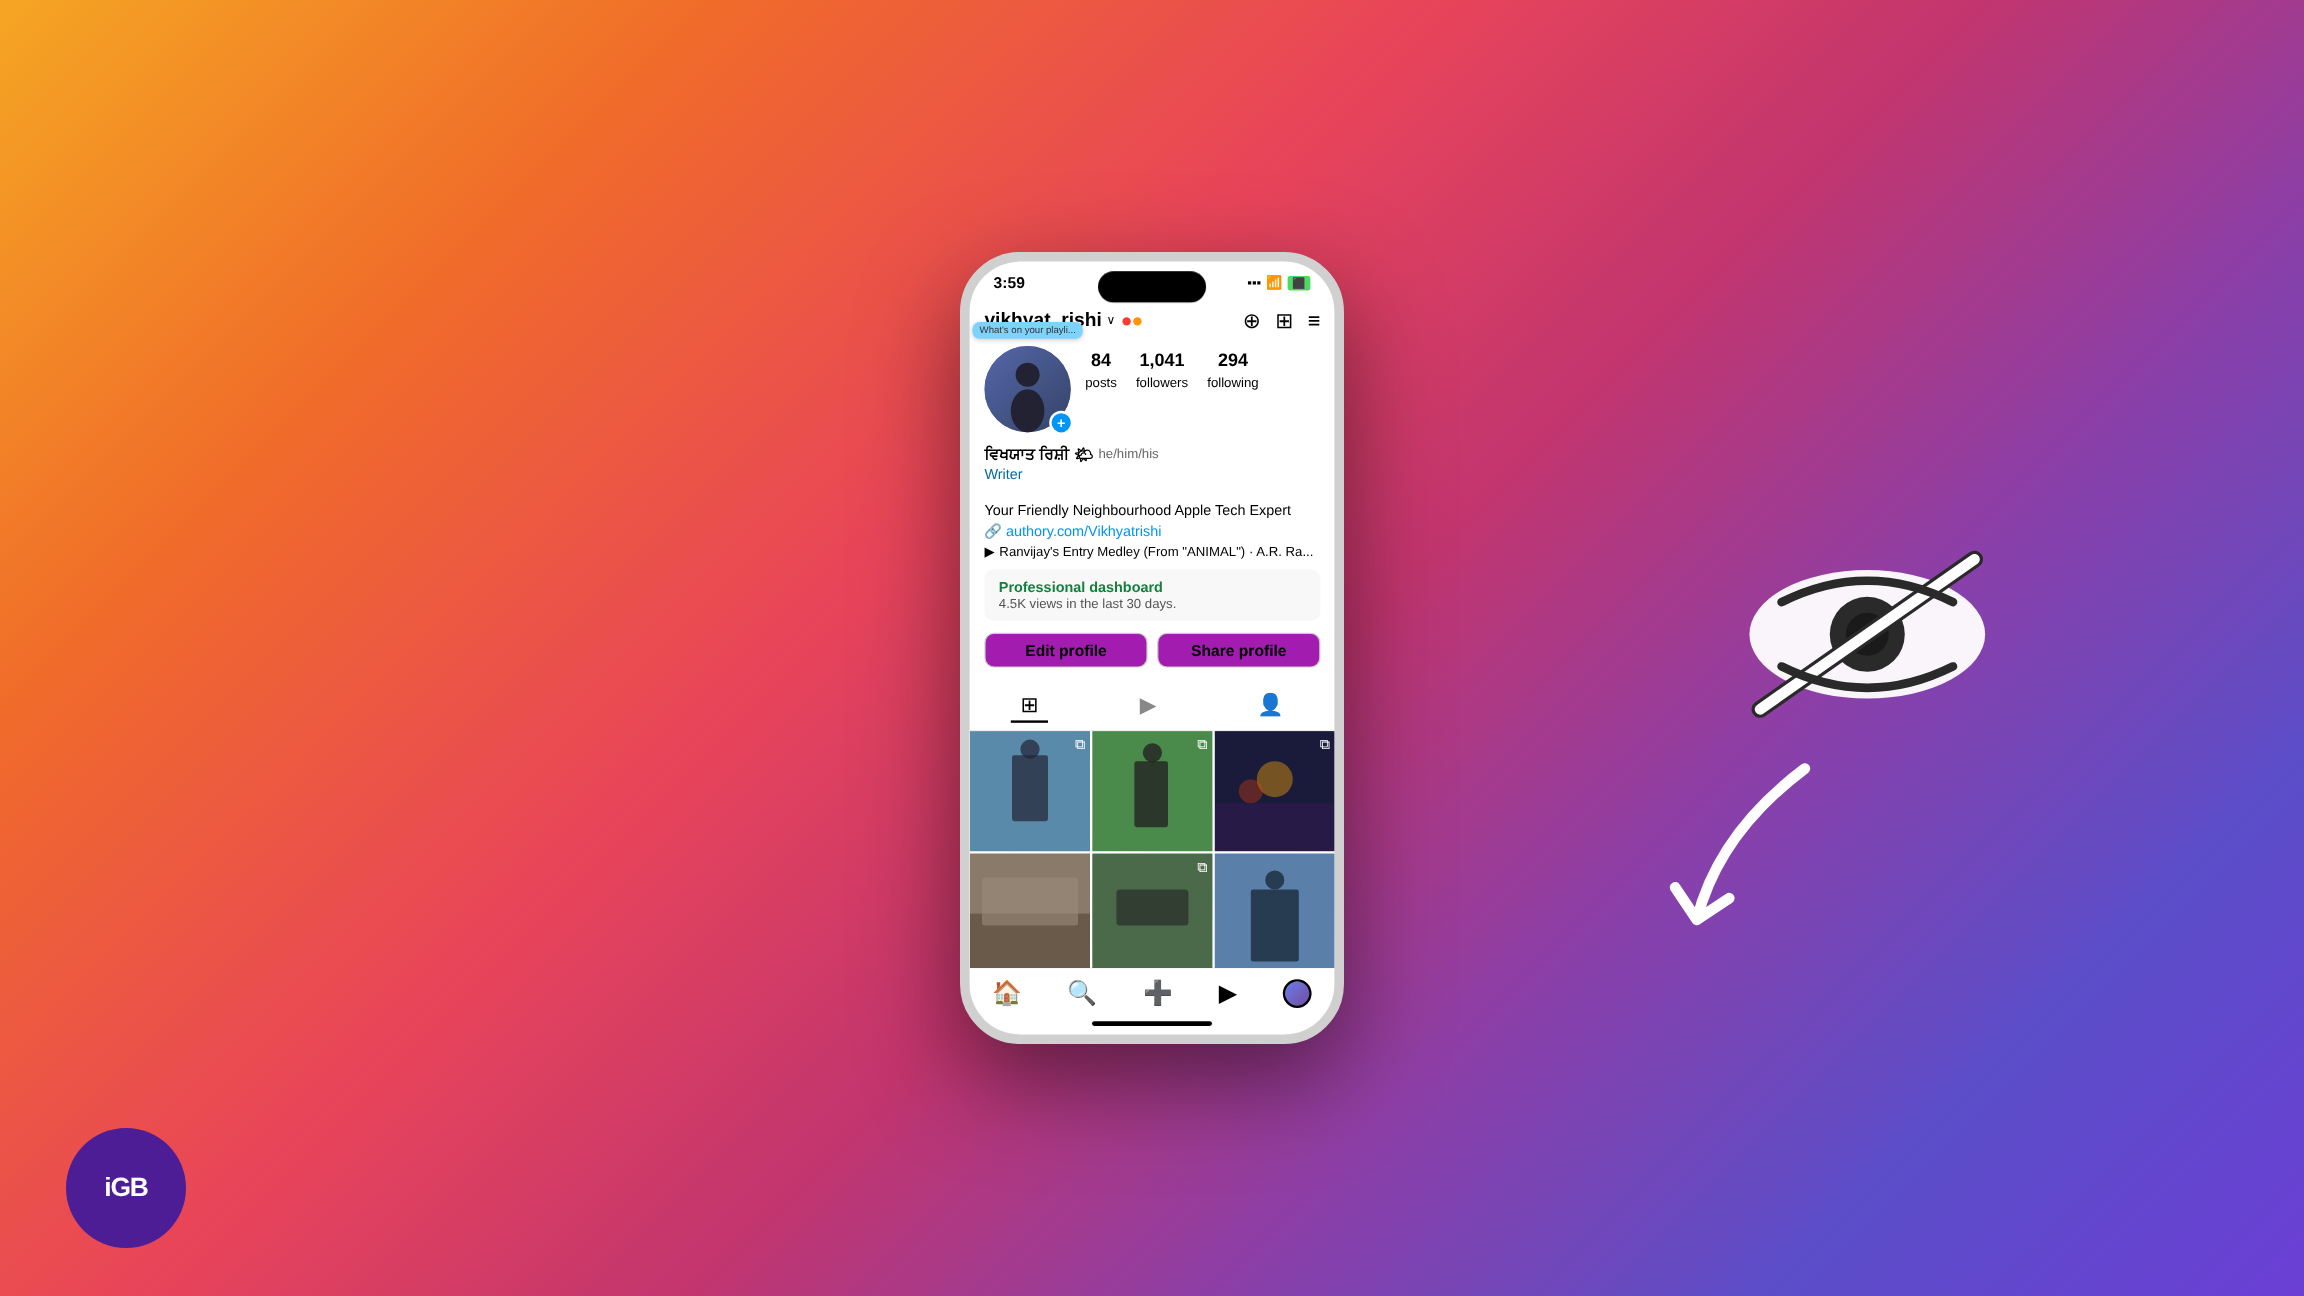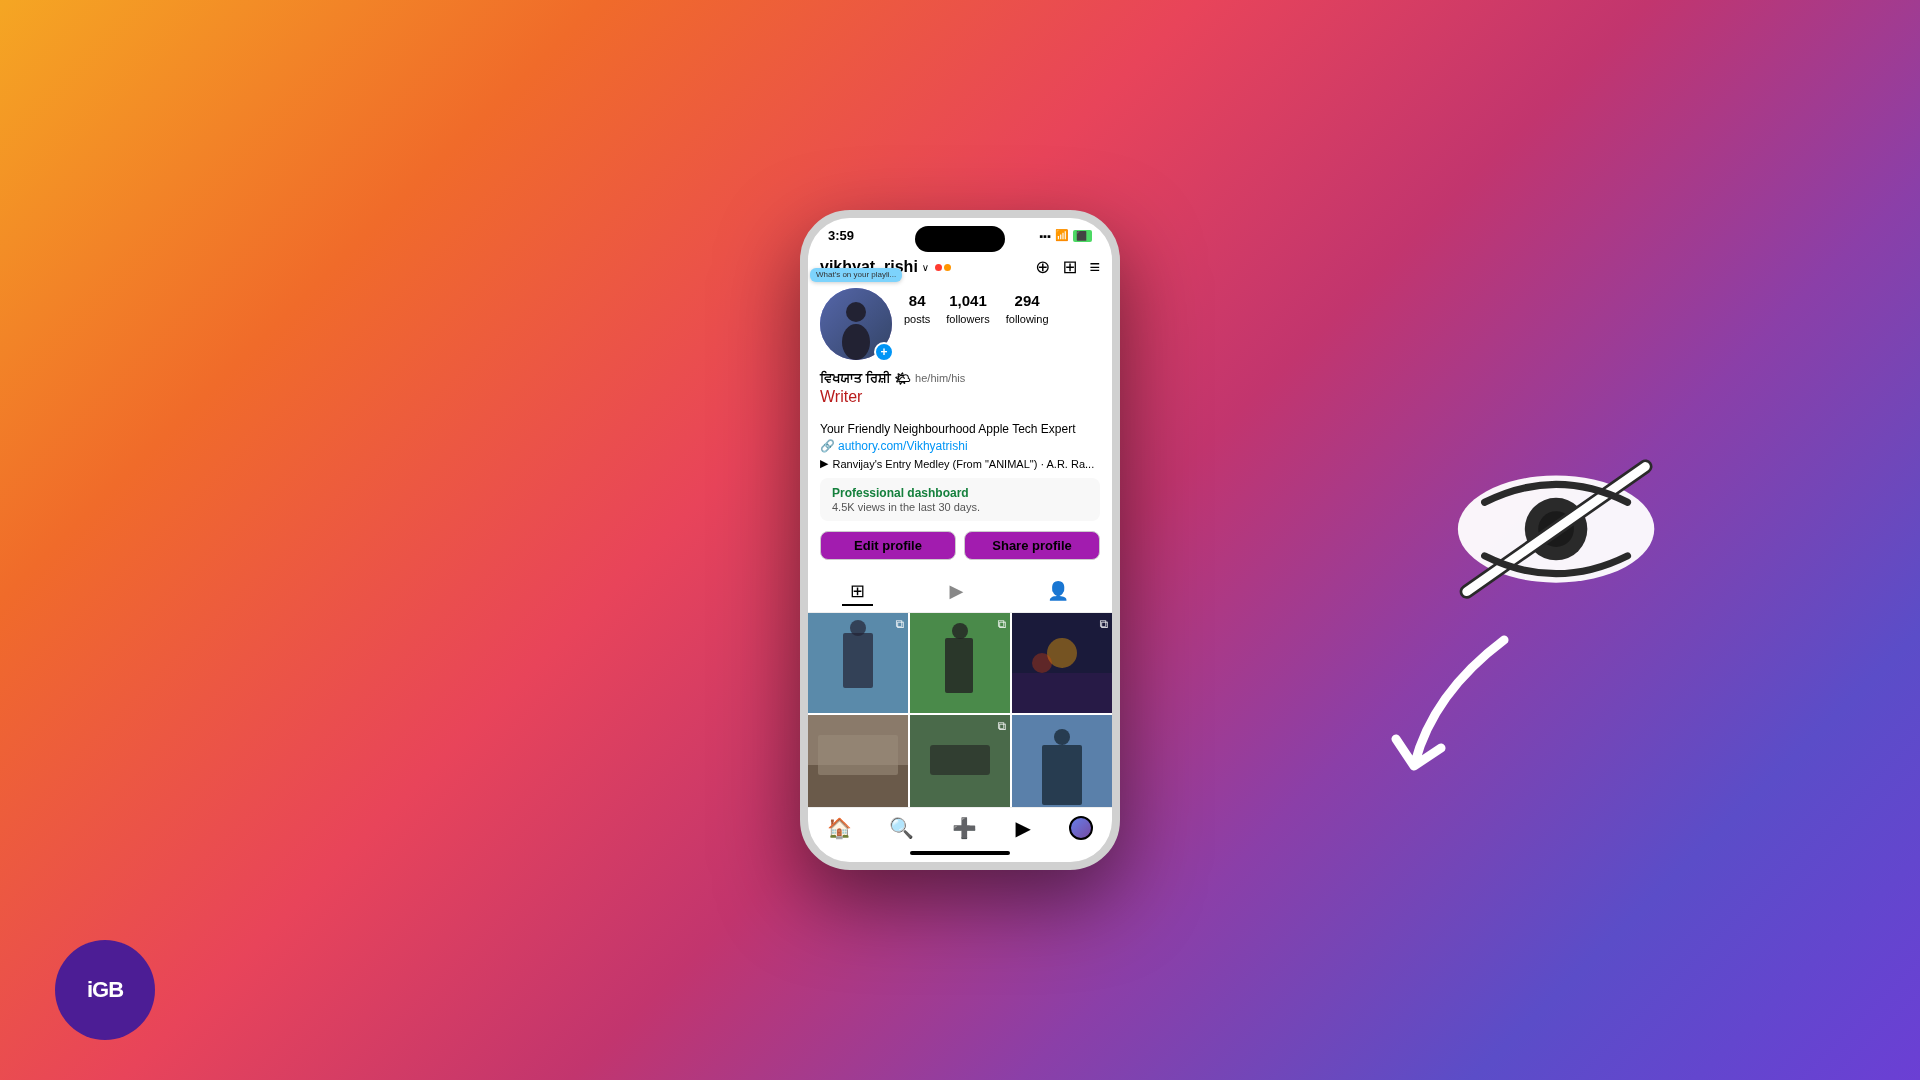--- a/index.html
+++ b/index.html
@@ -267,22 +267,22 @@
       gap: 4px;
     }
 
     .pronouns {
       font-size: 11px;
       color: #666;
       font-weight: 400;
     }
 
     .bio-title {
-      font-size: 16px;
-      color: #b91c1c;
+      font-size: 12px;
+      color: #0369a1;
       margin-top: 2px;
     }
 
     .bio-desc {
       font-size: 12px;
       color: #000;
       margin-top: 16px;
     }
 
     .bio-link {

